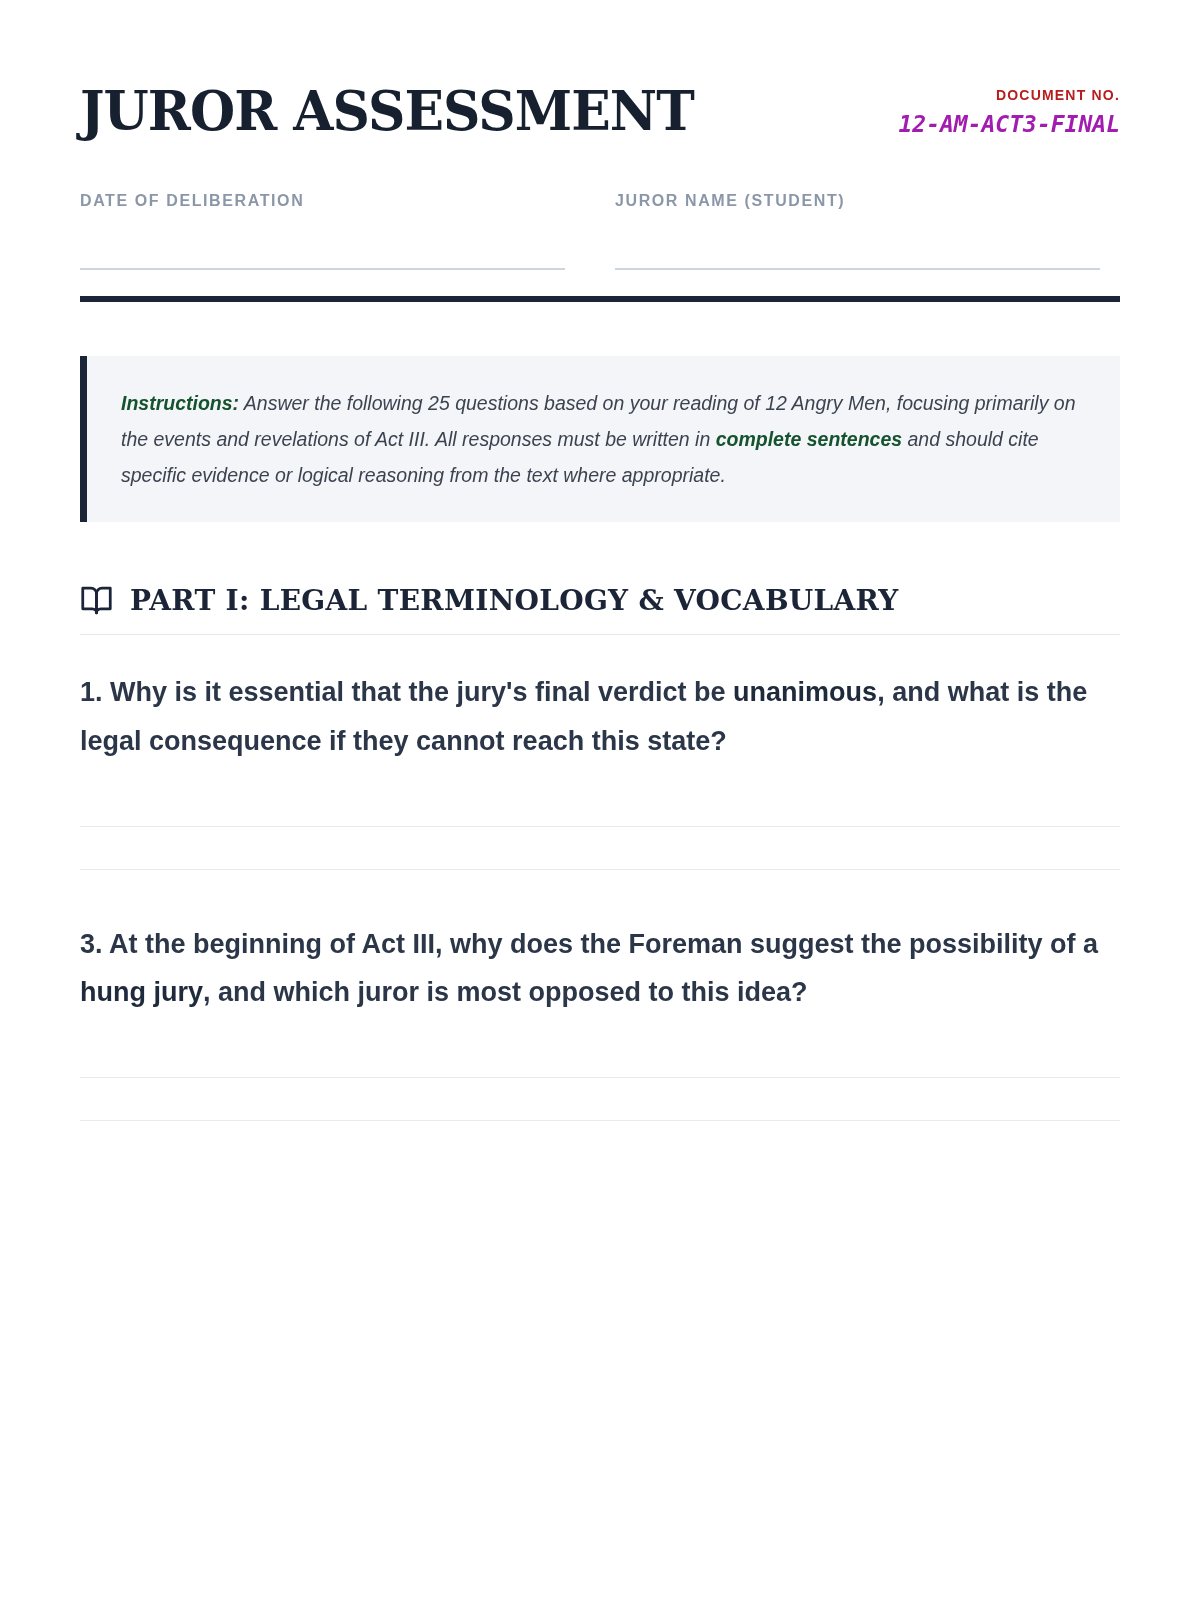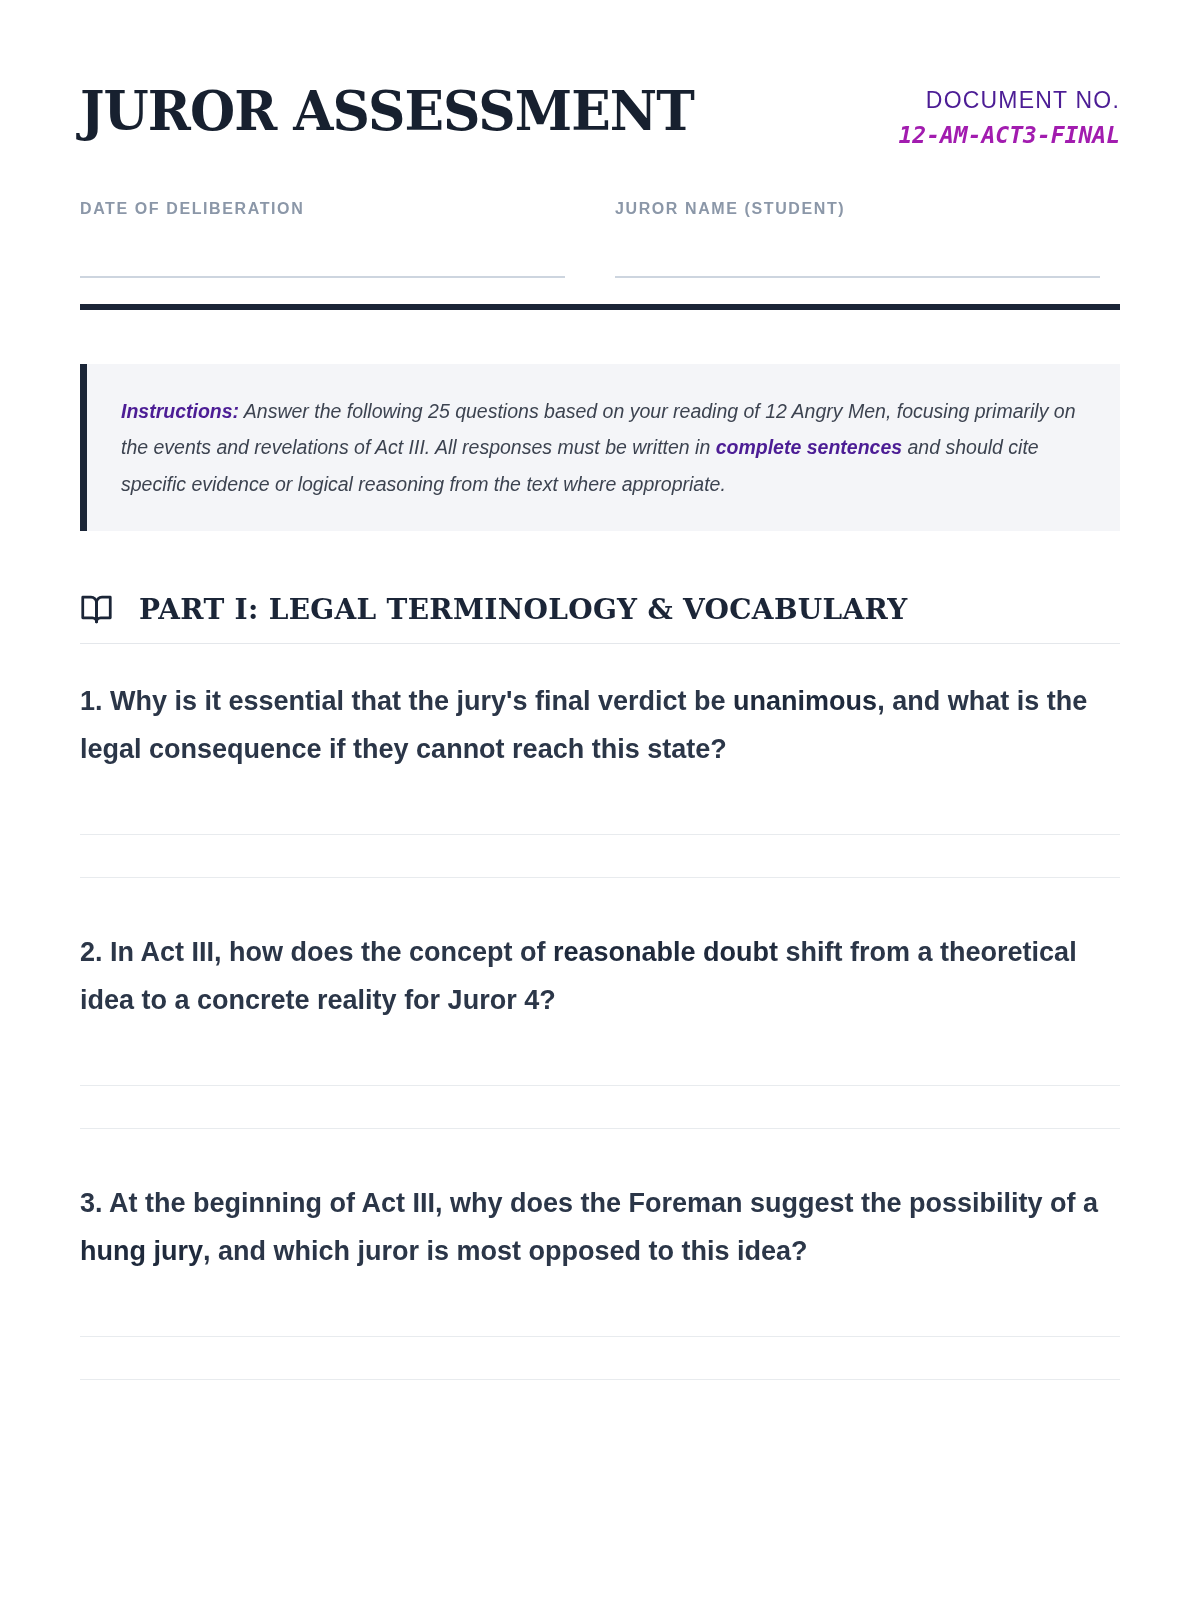--- a/index.html
+++ b/index.html
@@ -34,24 +34,24 @@
     display: inline-block;
     transform: scaleX(0.96);
     transform-origin: left center;
     white-space: nowrap;
   }
   .doc-no {
     text-align: right;
     padding-top: 4px;
   }
   .doc-no-label {
-    font-size: 23px;
-    font-weight: normal;
+    font-size: 14px;
+    font-weight: bold;
     letter-spacing: 1.2px;
-    color: #4c1d95;
+    color: #b91c1c;
   }
   .doc-no-value {
     margin-top: 8px;
     font-family: "DejaVu Sans Mono", monospace;
     font-style: italic;
     font-weight: bold;
     font-size: 23px;
     color: #a21caf;
   }
 
@@ -85,28 +85,28 @@
   .instructions {
     margin-top: 54px;
     background: #f4f5f8;
     border-left: 7px solid #1b2537;
     padding: 29px 36px 29px 34px;
     font-style: italic;
     font-size: 19.5px;
     line-height: 1.86;
     color: #3c4350;
   }
-  .instructions b { color: #4c1d95; }
+  .instructions b { color: #14532d; }
 
   
   .section-heading {
     margin-top: 62px;
     display: flex;
     align-items: center;
-    gap: 26px;
+    gap: 17px;
     padding-bottom: 17px;
     border-bottom: 1px solid #e4e7eb;
   }
   .section-heading .icon {
     width: 33px;
     height: 33px;
     flex: 0 0 auto;
     display: inline-flex;
   }
   .section-title {
@@ -178,27 +178,20 @@
   </div>
 
   <div class="question-block first">
     <p class="question-text"><span>1. Why is it essential that the jury's final verdict be </span><strong>unanimous</strong><span>, and what is the legal consequence if they cannot reach this state?</span></p>
     <div class="answer-lines">
       <div class="answer-line"></div>
       <div class="answer-line"></div>
     </div>
   </div>
 
-  <div class="question-block">
-    <p class="question-text"><span>2. In Act III, how does the concept of </span><strong>reasonable doubt</strong><span> shift from a theoretical idea to a concrete reality for Juror 4?</span></p>
-    <div class="answer-lines">
-      <div class="answer-line"></div>
-      <div class="answer-line"></div>
-    </div>
-  </div>
 
   <div class="question-block">
     <p class="question-text"><span>3. At the beginning of Act III, why does the Foreman suggest the possibility of a </span><strong>hung jury</strong><span>, and which juror is most opposed to this idea?</span></p>
     <div class="answer-lines">
       <div class="answer-line"></div>
       <div class="answer-line"></div>
     </div>
   </div>
 
 

